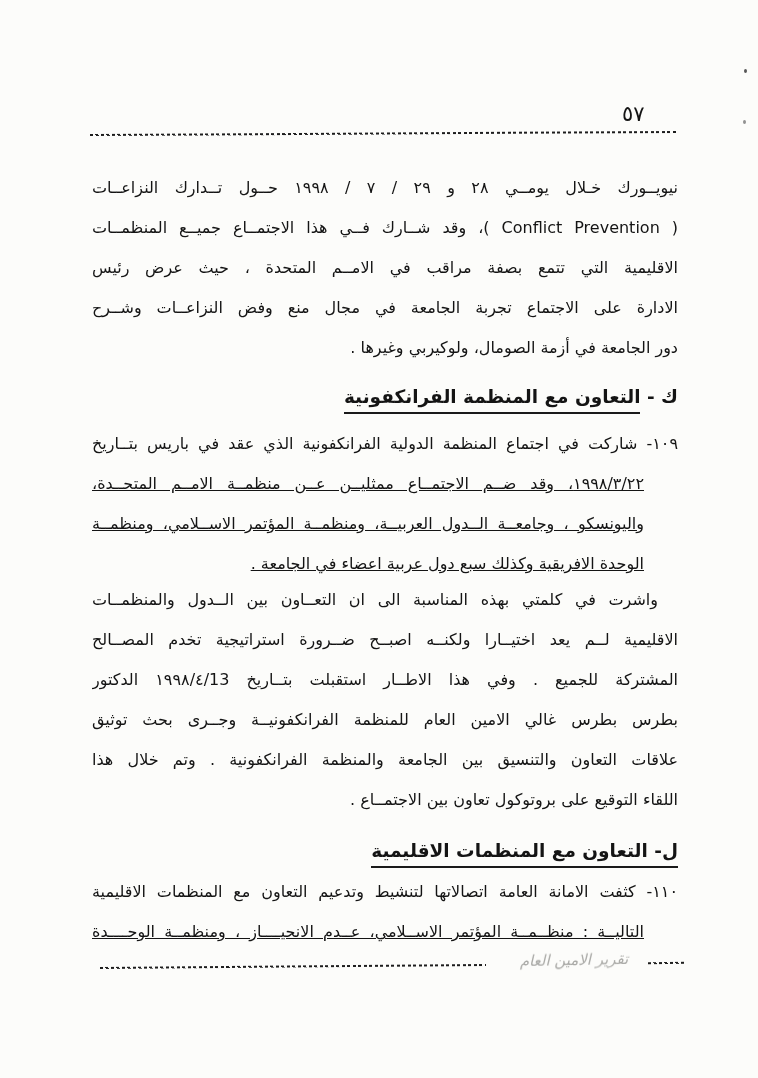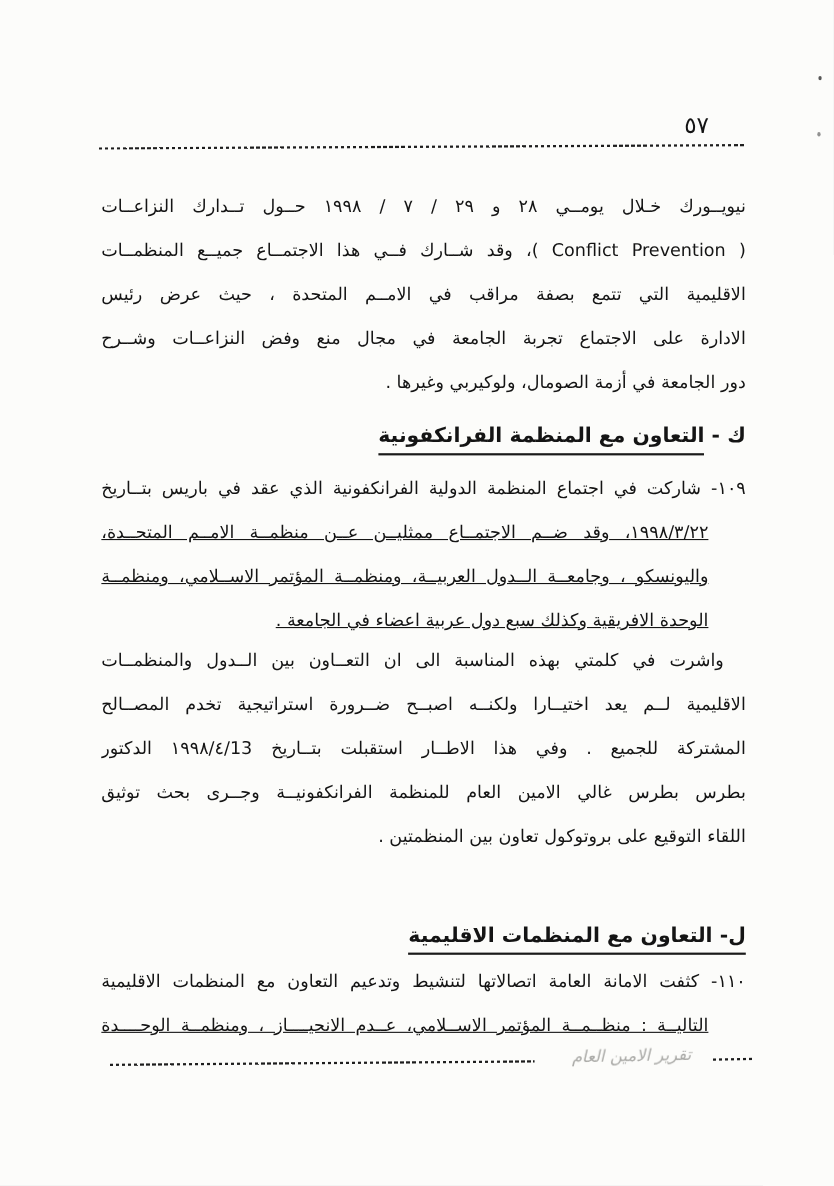--- a/index.html
+++ b/index.html
@@ -80,21 +80,22 @@
     <div class="line ind">١٩٩٨/٣/٢٢، وقد ضــم الاجتمــاع ممثليــن عــن منظمــة الامــم المتحــدة،</div>
     <div class="line ind">واليونسكو ، وجامعــة الــدول العربيــة، ومنظمــة المؤتمر الاســلامي، ومنظمــة</div>
     <div class="line ind last">الوحدة الافريقية وكذلك سبع دول عربية اعضاء في الجامعة .</div>
   </div>
 
   <div class="textblock" style="top:580px;">
     <div class="line ind-sm">واشرت في كلمتي بهذه المناسبة الى ان  التعــاون بين الــدول والمنظمــات</div>
     <div class="line">الاقليمية لــم يعد اختيــارا ولكنــه اصبــح ضــرورة استراتيجية تخدم المصــالح</div>
     <div class="line">المشتركة للجميع . وفي هذا الاطــار استقبلت بتــاريخ ١٩٩٨/٤/13 الدكتور</div>
     <div class="line">بطرس بطرس غالي الامين العام للمنظمة  الفرانكفونيــة وجــرى بحث توثيق</div>
-    <div class="line last">اللقاء التوقيع على بروتوكول تعاون بين المنظمتين .</div>
+    <div class="line">علاقات التعاون والتنسيق بين الجامعة والمنظمة الفرانكفونية . وتم خلال  هذا</div>
+    <div class="line last">اللقاء التوقيع على بروتوكول تعاون بين الاجتمــاع .</div>
   </div>
 
   <div class="heading" style="top:826px;margin-top:12px;">
     <span class="u">ل- التعاون  مع المنظمات الاقليمية</span>
   </div>
 
   <div class="textblock" style="top:872px;">
     <div class="line">١١٠- كثفت الامانة العامة اتصالاتها لتنشيط وتدعيم التعاون مع المنظمات  الاقليمية</div>
     <div class="line ind">التاليــة : منظــمــة المؤتمر الاســلامي، عــدم الانحيــــاز ، ومنظمــة الوحــــدة</div>
   </div>

